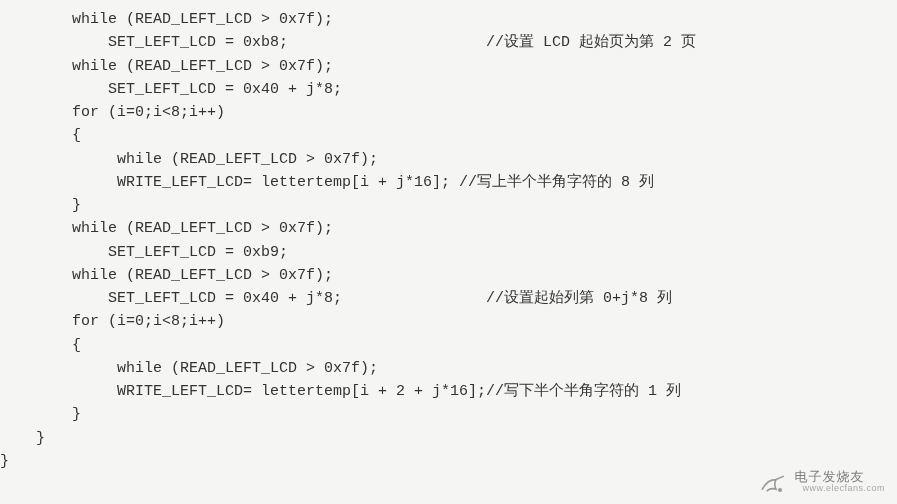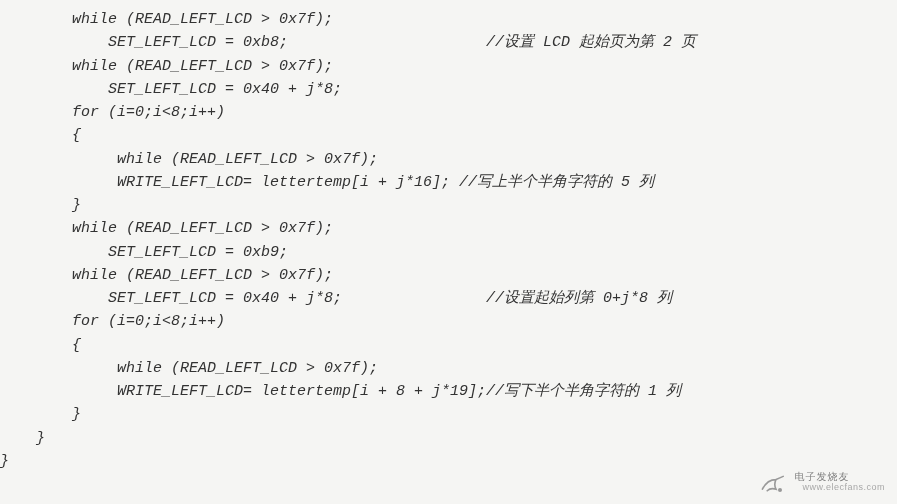--- a/index.html
+++ b/index.html
@@ -14,21 +14,20 @@
       position: relative;
       overflow: hidden;
     }
     .code-container {
       padding: 8px 0 0 0;
       line-height: 1.55;
     }
     .line {
       white-space: pre;
       display: flex;
-      font-style: italic;
     }
     .code-part {
       white-space: pre;
     }
     .comment-part {
       white-space: pre;
       font-family: "Courier New", monospace;
     }
     .watermark {
       position: absolute;
@@ -43,21 +42,21 @@
       width: 32px;
       height: 28px;
     }
     .wm-text {
       display: flex;
       flex-direction: column;
       font-family: Arial, sans-serif;
       line-height: 1.05;
     }
     .wm-cn {
-      font-size: 10px;
+      font-size: 13px;
       color: #6a6a6a;
       letter-spacing: 1px;
     }
     .wm-en {
       font-size: 9px;
       color: #9a9a9a;
       letter-spacing: 0.5px;
       margin-left: 8px;
     }
   </style>
@@ -65,30 +64,30 @@
 <body>
 
 <div class="code-container">
   <div class="line"><span class="code-part">        while (READ_LEFT_LCD &gt; 0x7f);</span><span class="comment-part"></span></div>
   <div class="line"><span class="code-part">            SET_LEFT_LCD = 0xb8;</span><span class="comment-part">                      //设置 LCD 起始页为第 2 页</span></div>
   <div class="line"><span class="code-part">        while (READ_LEFT_LCD &gt; 0x7f);</span><span class="comment-part"></span></div>
   <div class="line"><span class="code-part">            SET_LEFT_LCD = 0x40 + j*8;</span><span class="comment-part"></span></div>
   <div class="line"><span class="code-part">        for (i=0;i&lt;8;i++)</span><span class="comment-part"></span></div>
   <div class="line"><span class="code-part">        {</span><span class="comment-part"></span></div>
   <div class="line"><span class="code-part">             while (READ_LEFT_LCD &gt; 0x7f);</span><span class="comment-part"></span></div>
-  <div class="line"><span class="code-part">             WRITE_LEFT_LCD= lettertemp[i + j*16];</span><span class="comment-part"> //写上半个半角字符的 5 列</span></div>
+  <div class="line"><span class="code-part">             WRITE_LEFT_LCD= lettertemp[i + j*16];</span><span class="comment-part"> //写上半个半角字符的 8 列</span></div>
   <div class="line"><span class="code-part">        }</span><span class="comment-part"></span></div>
   <div class="line"><span class="code-part">        while (READ_LEFT_LCD &gt; 0x7f);</span><span class="comment-part"></span></div>
   <div class="line"><span class="code-part">            SET_LEFT_LCD = 0xb9;</span></div>
   <div class="line"><span class="code-part">        while (READ_LEFT_LCD &gt; 0x7f);</span><span class="comment-part"></span></div>
   <div class="line"><span class="code-part">            SET_LEFT_LCD = 0x40 + j*8;</span><span class="comment-part">                //设置起始列第 0+j*8 列</span></div>
   <div class="line"><span class="code-part">        for (i=0;i&lt;8;i++)</span><span class="comment-part"></span></div>
   <div class="line"><span class="code-part">        {</span><span class="comment-part"></span></div>
   <div class="line"><span class="code-part">             while (READ_LEFT_LCD &gt; 0x7f);</span><span class="comment-part"></span></div>
-  <div class="line"><span class="code-part">             WRITE_LEFT_LCD= lettertemp[i + 8 + j*19];</span><span class="comment-part">//写下半个半角字符的 1 列</span></div>
+  <div class="line"><span class="code-part">             WRITE_LEFT_LCD= lettertemp[i + 2 + j*16];</span><span class="comment-part">//写下半个半角字符的 1 列</span></div>
   <div class="line"><span class="code-part">        }</span><span class="comment-part"></span></div>
   <div class="line"><span class="code-part">    }</span><span class="comment-part"></span></div>
   <div class="line"><span class="code-part">}</span><span class="comment-part"></span></div>
 </div>
 
 <div class="watermark">
   <span class="wm-logo">
     <svg viewBox="0 0 40 34" width="32" height="28">
       <path d="M8 26 Q 14 14 25 14 Q 22 20 25 26 Q 18 24 14 28 M25 14 Q30 12 34 10" stroke="#8a8a8a" stroke-width="2" fill="none" stroke-linecap="round"></path>
       <circle cx="30" cy="27" r="2.5" fill="#8a8a8a"></circle>

